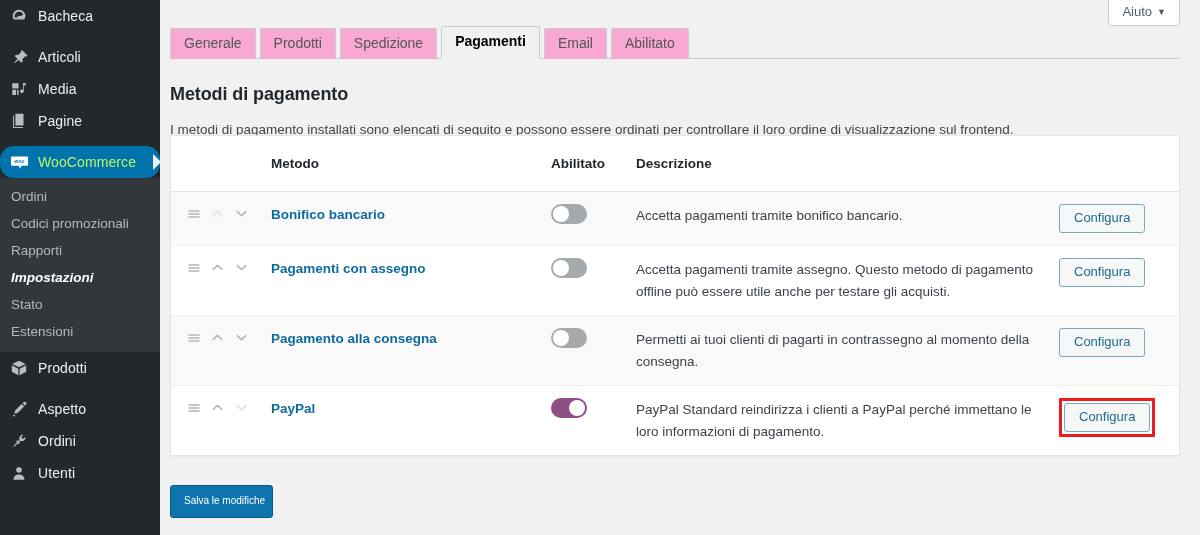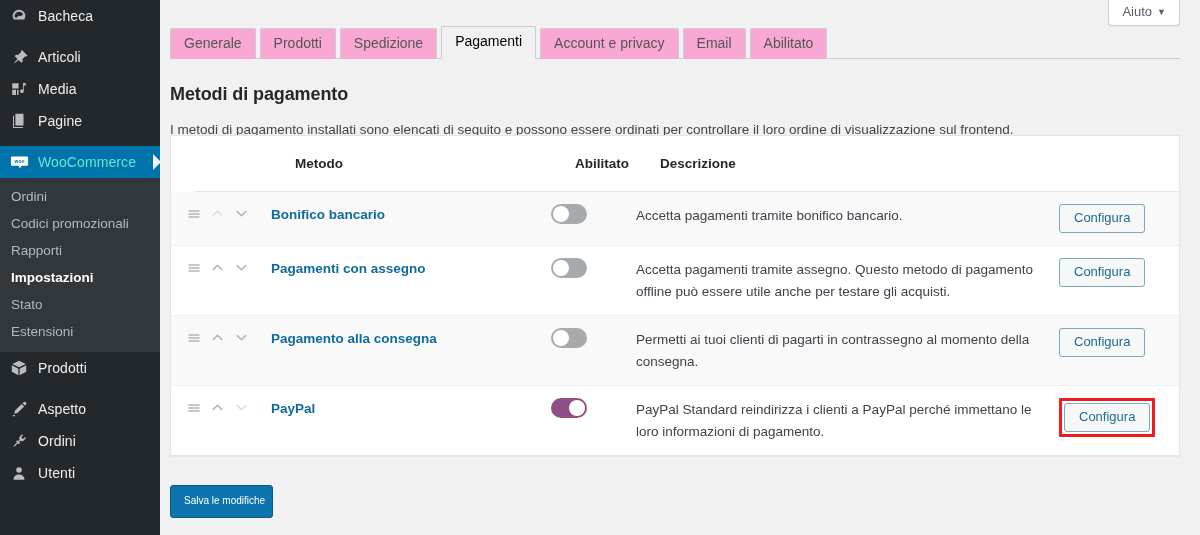--- a/index.html
+++ b/index.html
@@ -36,21 +36,22 @@
     width: 20px; height: 20px; display: inline-flex;
     align-items: center; justify-content: center;
     opacity: .75;
     flex: 0 0 20px;
   }
   .menu-item .mi-icon svg { display: block; }
   .menu-gap { height: 9px; }
 
   .menu-item.current {
     background: #0073aa;
-    color: #5eead4;
+    color: #bef264;
+    border-radius: 14px;
   }
   .menu-item.current .mi-label { font-weight: 400; }
   .menu-item.current::after {
     content: "";
     position: absolute; right: -1px; top: 50%;
     margin-top: -8px;
     border-style: solid;
     border-width: 8px 0 8px 8px;
     border-color: transparent transparent transparent #f1f1f1;
   }
@@ -65,21 +66,21 @@
     padding: 5px 0 7px 0;
   }
   .sub-item {
     display: block;
     padding: 4px 0 4px 11px;
     font-size: 13.5px;
     color: #b4b9be;
     line-height: 19px;
     cursor: pointer;
   }
-  .sub-item.active { color: #fff; font-weight: bold; }
+  .sub-item.active { color: #fff; font-weight: bold; font-style: italic; }
 
   
   #main {
     flex: 1; height: 535px;
     background: #f1f1f1;
     position: relative;
     padding-left: 10px;
   }
 
   
@@ -117,21 +118,21 @@
     color: #555;
     line-height: 17px;
     position: relative;
     top: 1px;
     cursor: pointer;
     border-radius: 2px 2px 0 0;
   }
   .tab.active {
     background: #f1f1f1;
     color: #000;
-    font-weight: normal;
+    font-weight: bold;
     border-bottom: 1px solid #f1f1f1;
     padding-bottom: 8px;
   }
 
   
   #section-title {
     position: absolute; top: 72px; left: 10px;
     font-size: 18px; font-weight: bold;
     color: #23282d;
     letter-spacing: -.1px;
@@ -150,21 +151,20 @@
     border: 1px solid #e2e4e7;
     border-radius: 0;
     box-shadow: 0 1px 1px rgba(0,0,0,.04);
   }
   .pm-head {
     display: flex;
     align-items: center;
     height: 56px;
     border-bottom: 1px solid #e2e4e7;
     background: #fff;
-    margin-left: 24px;
   }
   .pm-row {
     display: flex;
     align-items: flex-start;
     border-bottom: 1px solid #f0f0f0;
     min-height: 52px;
     padding: 12px 0;
   }
   .pm-row:last-child { border-bottom: none; }
   .pm-row.alt { background: #f9f9f9; }
@@ -361,21 +361,20 @@
 
     <div id="help-tab">
       <span>Aiuto</span><span class="caret">▼</span>
     </div>
 
     <div id="tabs">
         <a class="tab">Generale</a>
         <a class="tab">Prodotti</a>
         <a class="tab">Spedizione</a>
         <a class="tab active">Pagamenti</a>
-        <a class="tab">Account e privacy</a>
         <a class="tab">Email</a>
         <a class="tab">Abilitato</a>
       </div>
 
     <h1 id="section-title">Metodi di pagamento</h1>
     <p id="section-desc">I metodi di pagamento installati sono elencati di seguito e possono essere ordinati per controllare il loro ordine di visualizzazione sul frontend.</p>
 
     <div id="pm-table">
       <div class="pm-head">
         <div class="c-sort"></div>

